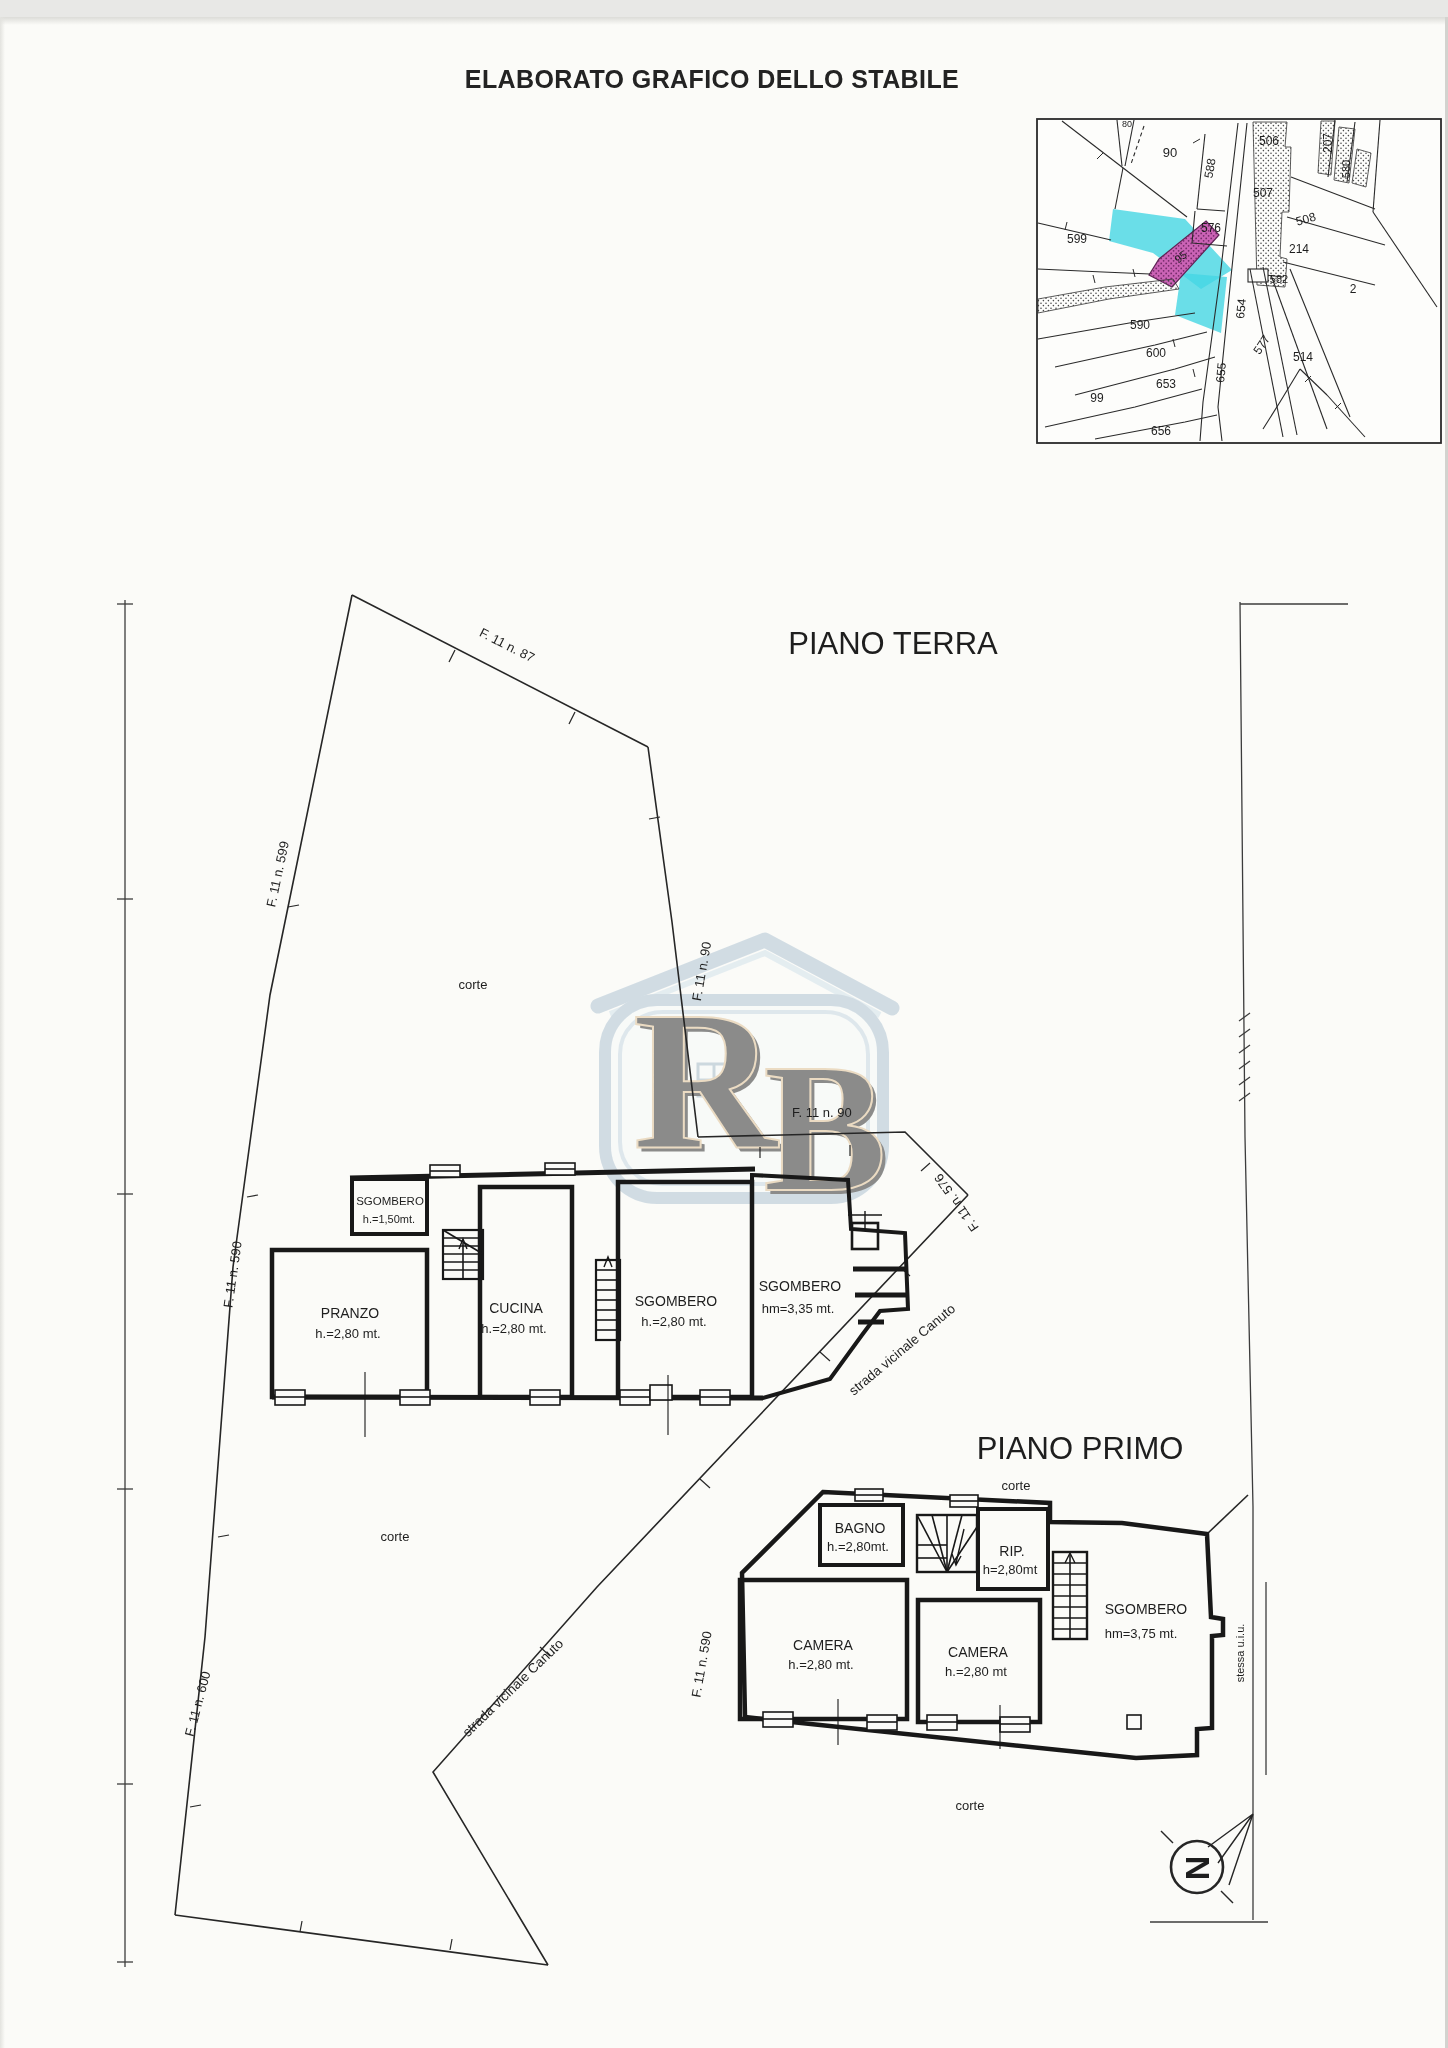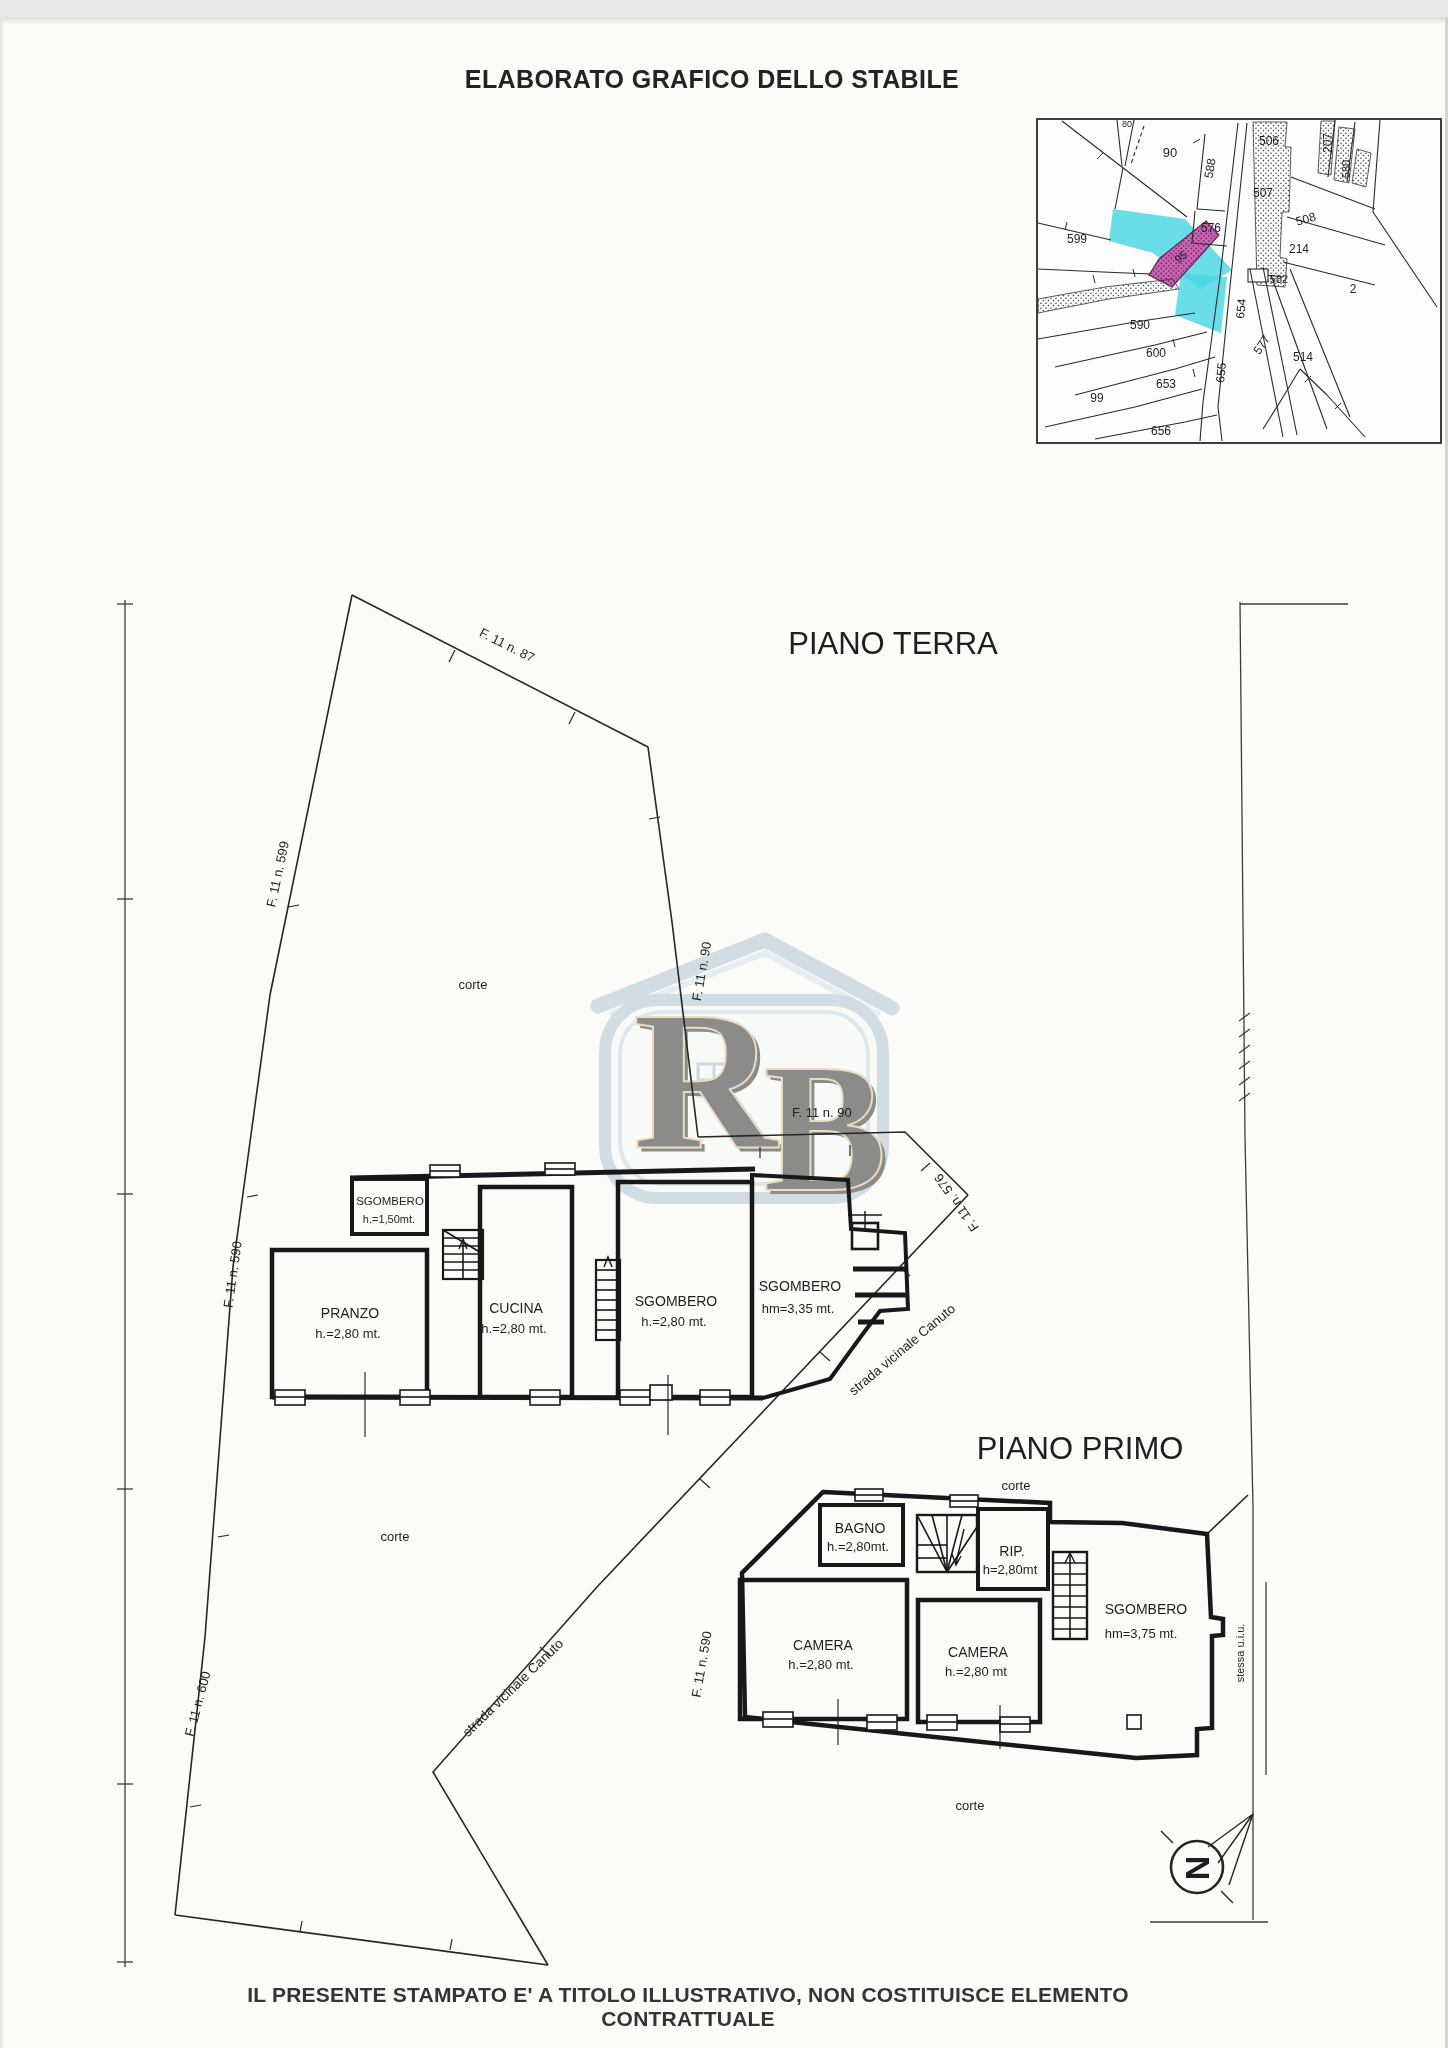--- a/index.html
+++ b/index.html
@@ -367,14 +367,13 @@
       <text x="105" y="212">590</text>
       <text x="121" y="240">600</text>
       <text x="131" y="271">653</text>
       <text x="62" y="285">99</text>
       <text transform="translate(190,256) rotate(-84)">655</text>
       <text x="126" y="318">656</text>
       <text x="268" y="244">514</text>
     </g>
   </svg>
 
-  <div class="doc-footer">IL PRESENTE STAMPATO E' A TITOLO ILLUSTRATIVO, NON COSTITUISCE ELEMENTO CONTRATTUALE</div>
 </div>
 
 </body></html>

